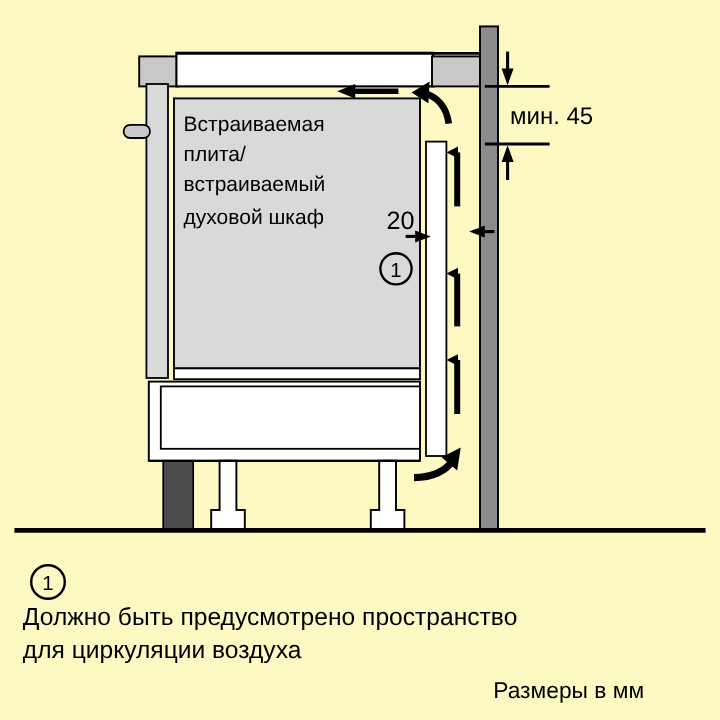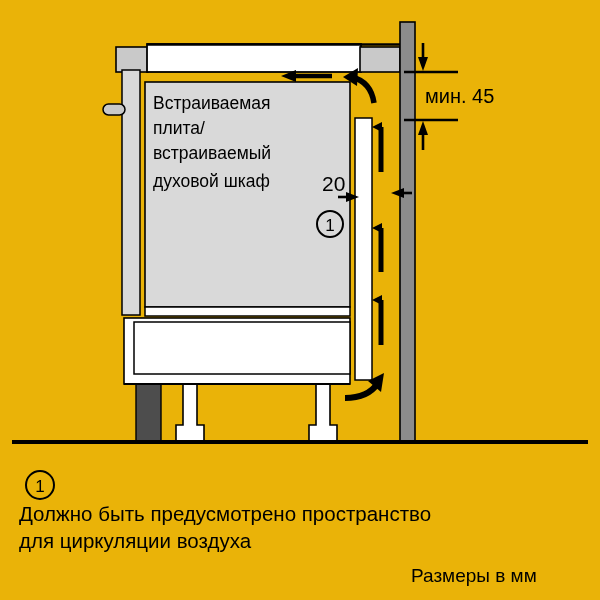--- a/index.html
+++ b/index.html
@@ -12,21 +12,21 @@
     width: 600px;
     height: 600px;
     font-family: "Liberation Sans", sans-serif;
     color: #000000;
     overflow: hidden;
   }
   #page {
     position: relative;
     width: 600px;
     height: 600px;
-    background: #eab308;
+    background: #fef9c3;
   }
   #diagram {
     position: absolute;
     left: 0;
     top: 0;
     width: 600px;
     height: 600px;
     display: block;
   }
   .svg-text {

